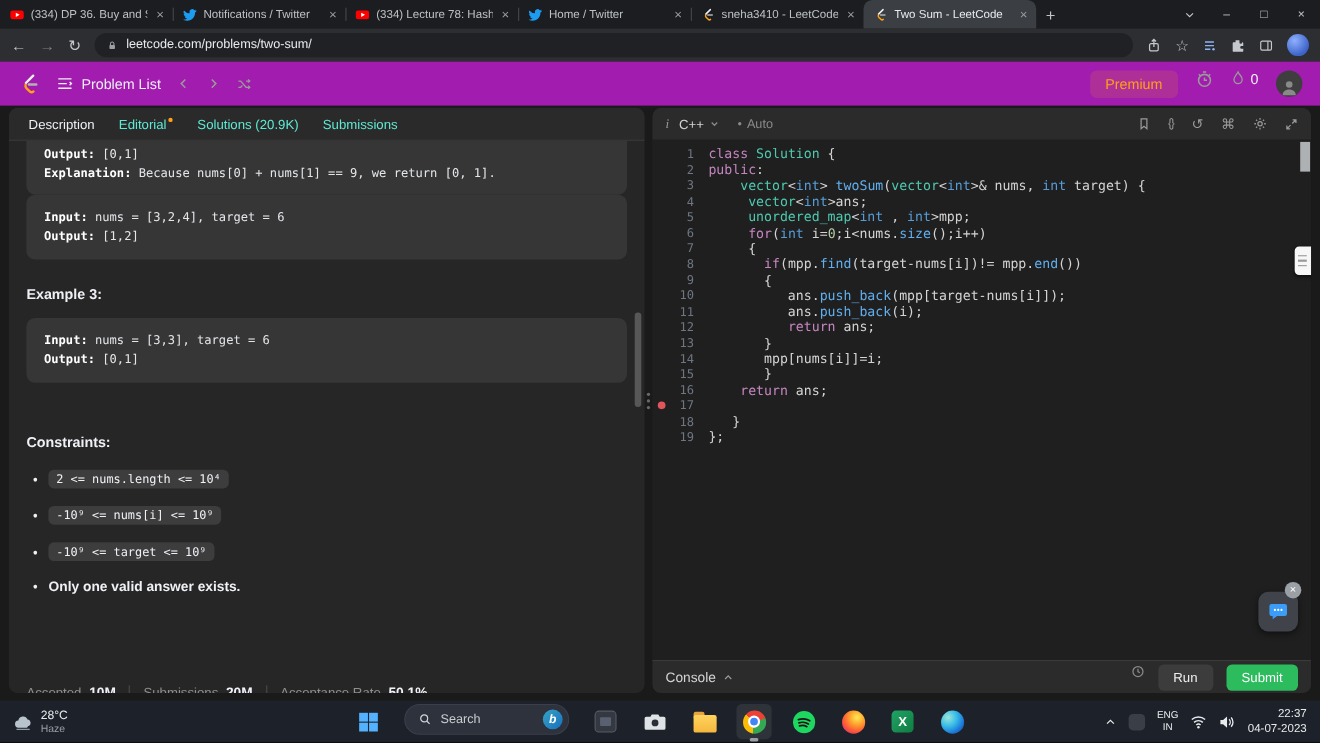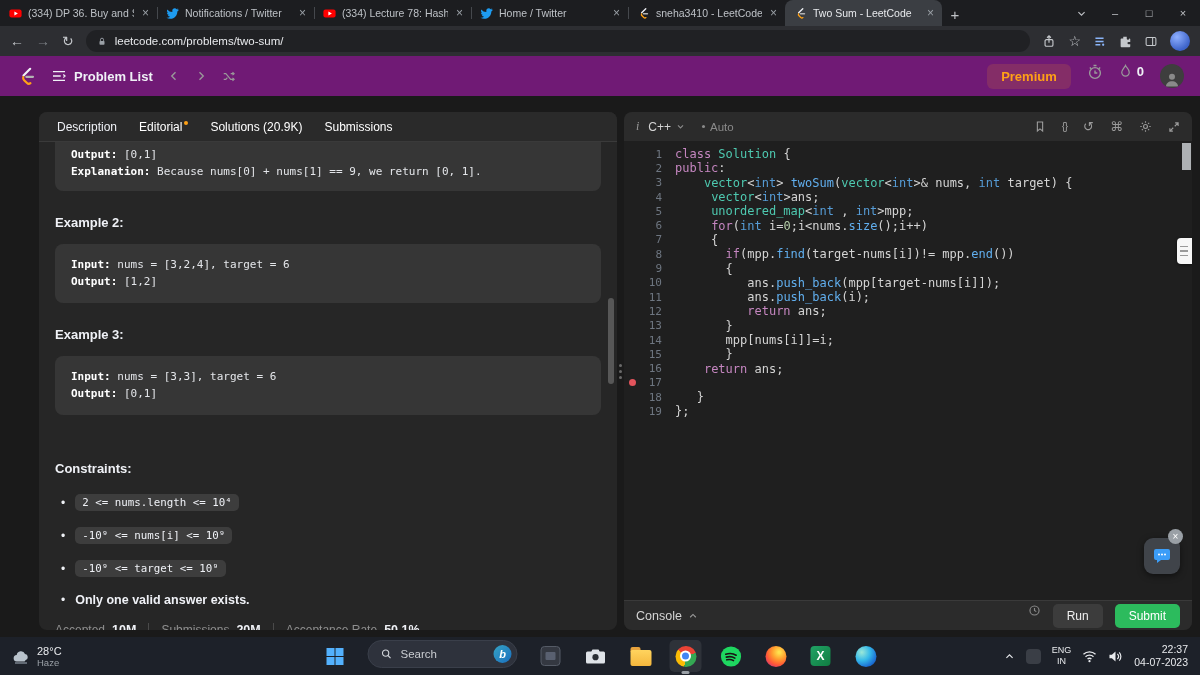--- a/index.html
+++ b/index.html
@@ -23,38 +23,38 @@
 
   
   .toolbar { height:30px; background:#2d2e32; display:flex; align-items:center; padding:0 10px; gap:12px; }
   .nav-ic { color:#c5c8cc; font-size:14px; line-height:1; }
   .nav-ic.dim { color:#7c8085; }
   .omnibox { flex:1; height:22px; background:#202124; border-radius:12px; display:flex; align-items:center; padding:0 11px; gap:8px; color:#e8eaed; font-size:11.5px; }
   .tool-ic { display:flex; align-items:center; color:#c5c8cc; }
   .avatar-sm { width:20px; height:20px; border-radius:50%; background:radial-gradient(circle at 35% 30%, #8fb0ff, #3d63c9 70%); }
 
   
-  .lc-nav { height:40px; background:#701a75; display:flex; align-items:center; padding:0 16px; gap:15px;font-weight:bold; }
+  .lc-nav { height:40px; background:#a21caf; display:flex; align-items:center; padding:0 16px; gap:15px; }
   .pl-link { display:flex; align-items:center; gap:8px; color:#eff1f6; font-size:13px; }
   .nav-chev { color:#9a9a9a; display:flex; align-items:center; }
   .nav-right { margin-left:auto; display:flex; align-items:flex-start; gap:16px; }
   .premium { background:rgba(255,161,22,0.14); color:#ffa116; font-size:13px; padding:5px 14px; border-radius:6px; }
   .streak { display:flex; align-items:center; gap:5px; color:#eff1f6; font-size:13px; }
   .avatar-lc { width:24px; height:24px; border-radius:50%; background:#3e3e3e; display:flex; align-items:flex-end; justify-content:center; overflow:hidden; }
 
   
-  .main { position:absolute; top:96px; left:0; right:0; bottom:38px; display:flex; padding:16px 8px 7px; gap:0;margin-left:31px; }
+  .main { position:absolute; top:96px; left:0; right:0; bottom:38px; display:flex; padding:2px 8px 7px; gap:0; }
   .left-panel { width:578px; background:#262626; border-radius:8px; position:relative; overflow:hidden; display:flex; flex-direction:column; }
   .divider { width:7px; display:flex; flex-direction:column; align-items:center; justify-content:center; gap:3px; }
   .divider i { width:3px; height:3px; border-radius:50%; background:#6a6a6a; }
   .right-panel { flex:1; background:#1f1f1f; border-radius:8px; position:relative; overflow:hidden; display:flex; flex-direction:column; }
 
   
   .panel-tabs { height:30px; background:#2a2a2a; border-bottom:1px solid #3a3a3a; display:flex; align-items:center; padding:0 18px; gap:22px; flex:0 0 30px; }
-  .ptab { color:#ffffff; font-size:12px; display:flex; align-items:flex-start; gap:2px; }
+  .ptab { color:#5eead4; font-size:12px; display:flex; align-items:flex-start; gap:2px; }
   .ptab.active { color:#eff1f6; font-weight:500; }
   .orange-dot { width:4px; height:4px; border-radius:50%; background:#ffa116; margin-top:1px; }
   .panel-body { flex:1; padding:0 16px; overflow:hidden; position:relative; color:#eff1f6; font-size:12.5px; }
   .codeblock { background:#363636; border-radius:8px; padding:13px 16px; font-family:"DejaVu Sans Mono","Liberation Mono",monospace; font-size:11px; line-height:1.5; color:#e4e6ea; }
   .codeblock.first { border-radius:0 0 8px 8px; padding-top:5px; padding-bottom:11px; }
   .codeblock b { color:#ffffff; }
   h4.sec { font-size:13px; font-weight:700; color:#eff1f6; margin:24px 0 14px; }
   h4.sec.constraints { margin-top:46px; }
   ul.constraints { list-style:none; margin:18px 0 0; padding-left:6px; }
   ul.constraints li { display:flex; align-items:center; gap:10px; margin:0 0 16px; }
@@ -321,21 +321,20 @@
         <div class="ptab">
             <span>Submissions</span>
           </div>
       </div>
       <div class="panel-body">
         <div class="codeblock first">
           <div><b>Output:</b><span> [0,1]</span></div>
           <div><b>Explanation:</b><span> Because nums[0] + nums[1] == 9, we return [0, 1].</span></div>
         </div>
 
-        <h4 class="sec">Example 2:</h4>
         <div class="codeblock">
           <div><b>Input:</b><span> nums = [3,2,4], target = 6</span></div>
           <div><b>Output:</b><span> [1,2]</span></div>
         </div>
 
         <h4 class="sec">Example 3:</h4>
         <div class="codeblock">
           <div><b>Input:</b><span> nums = [3,3], target = 6</span></div>
           <div><b>Output:</b><span> [0,1]</span></div>
         </div>

